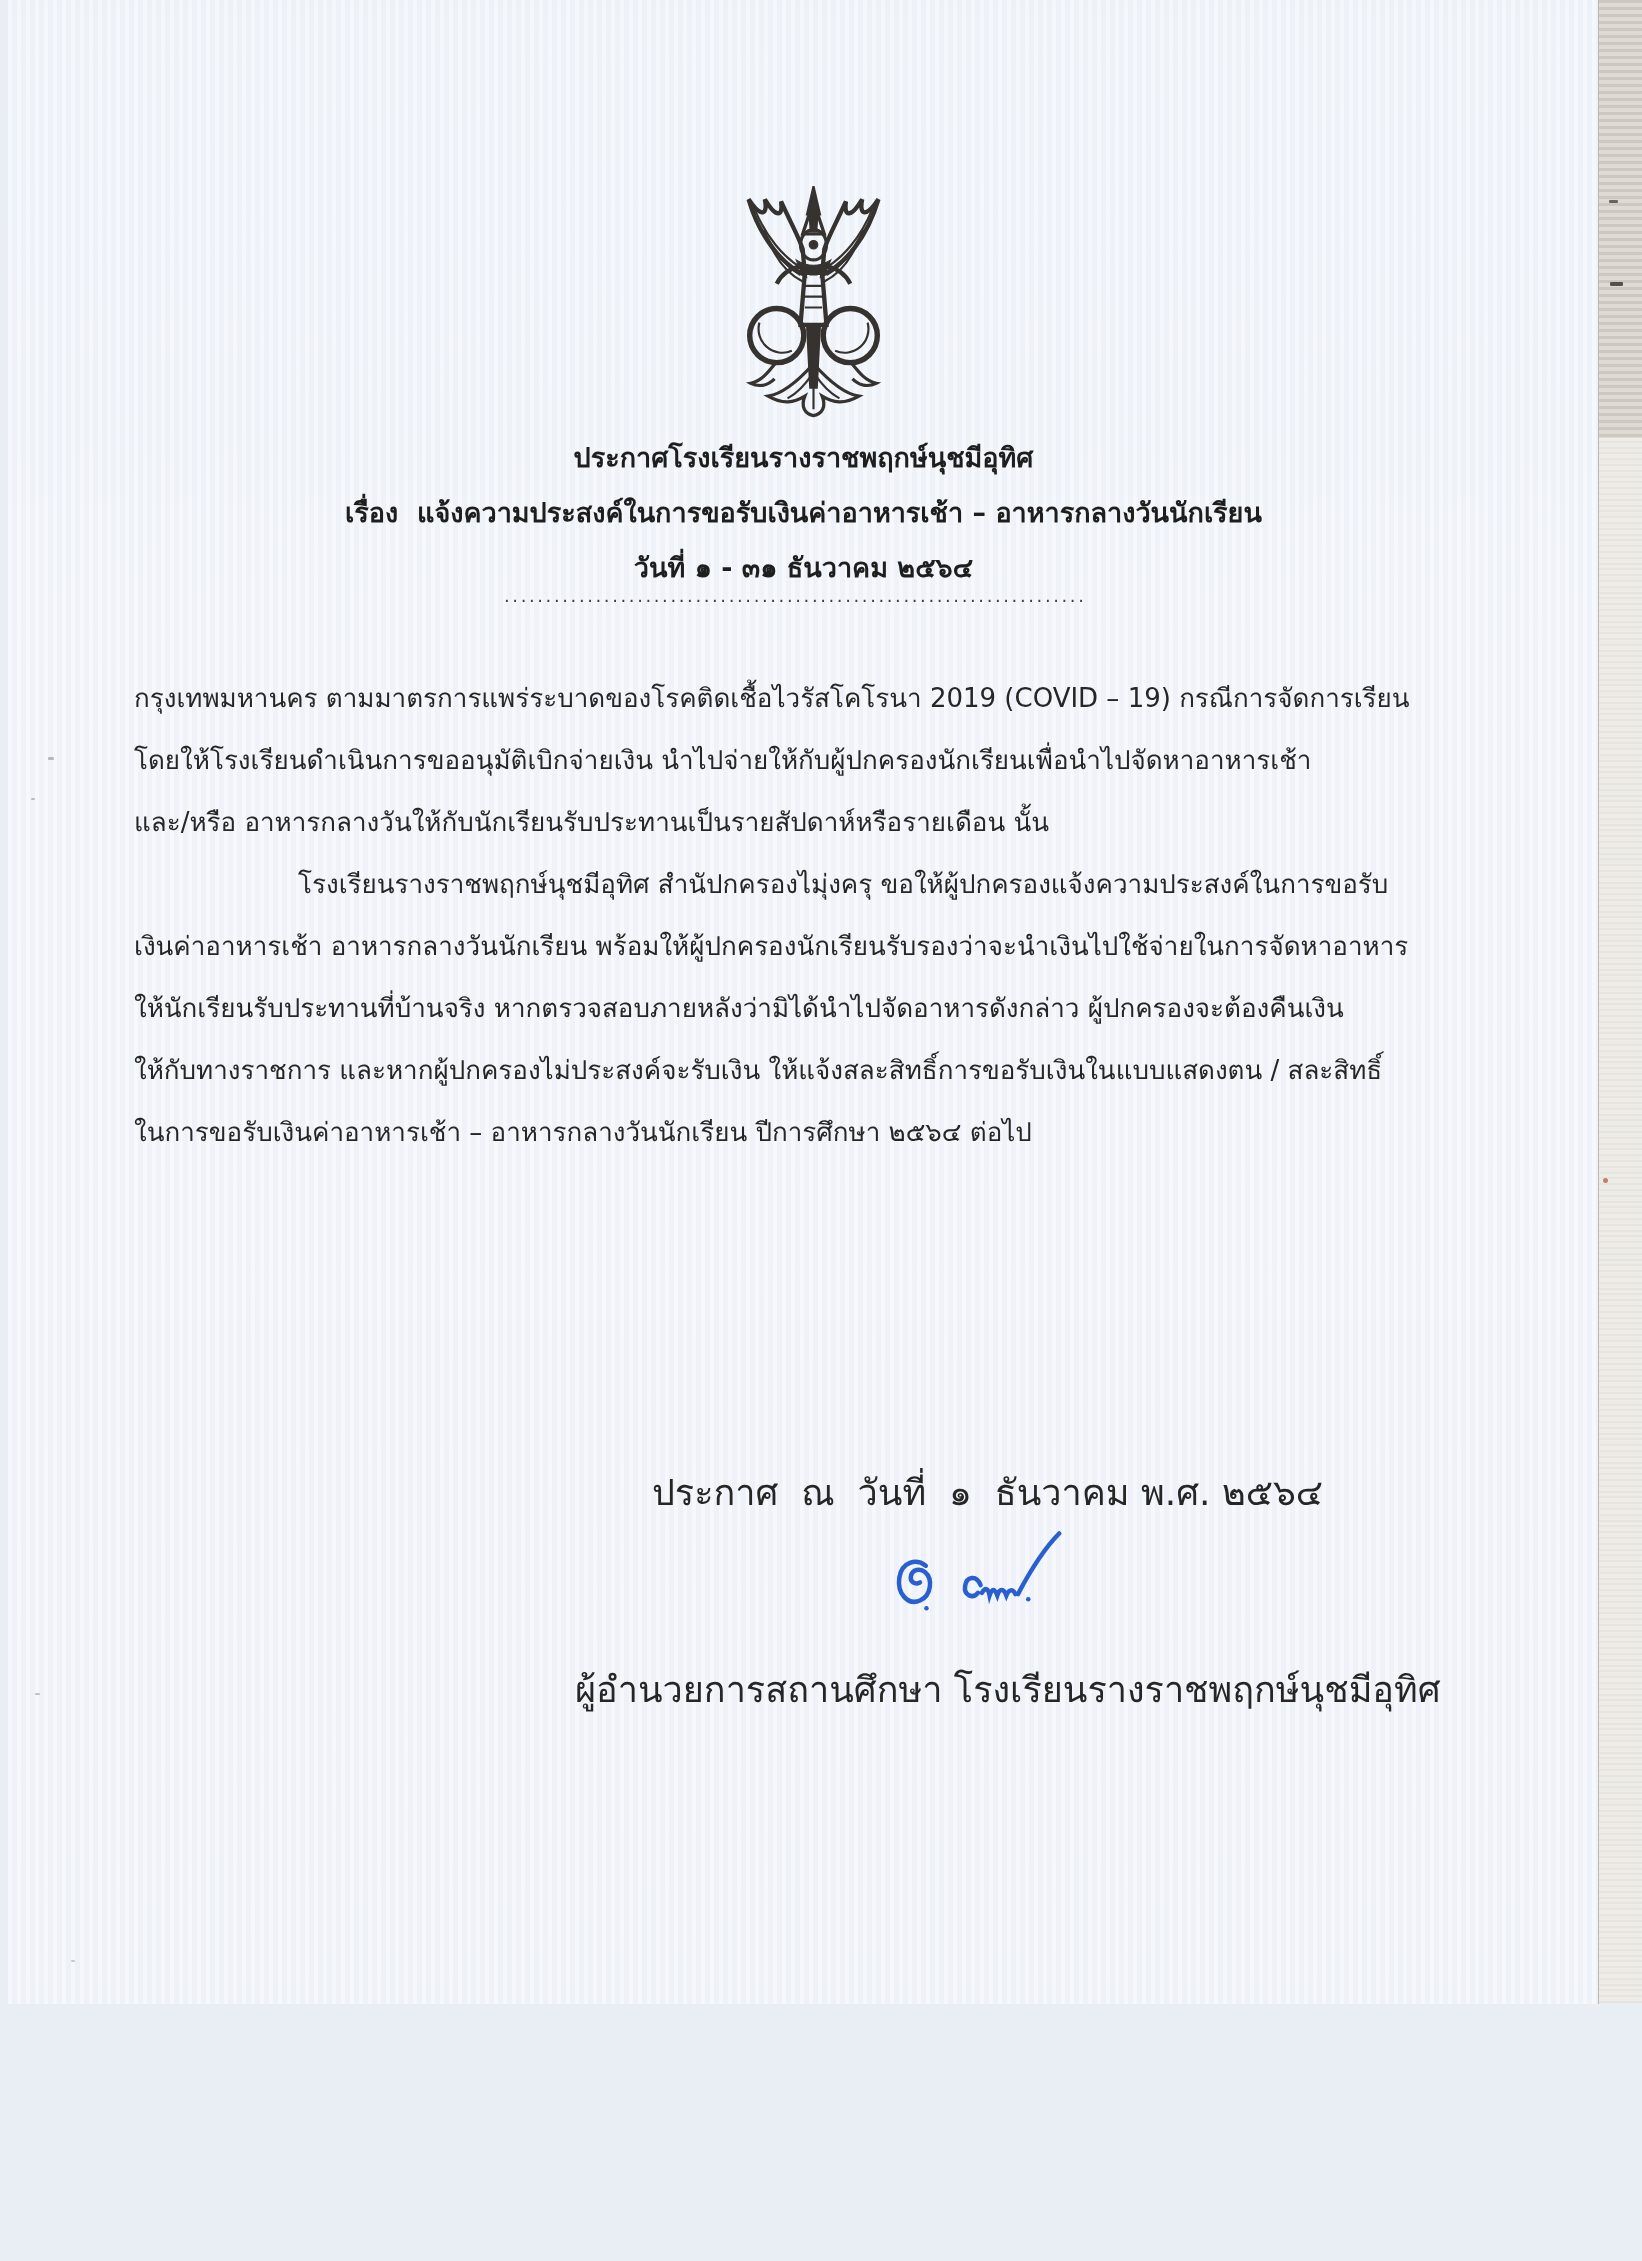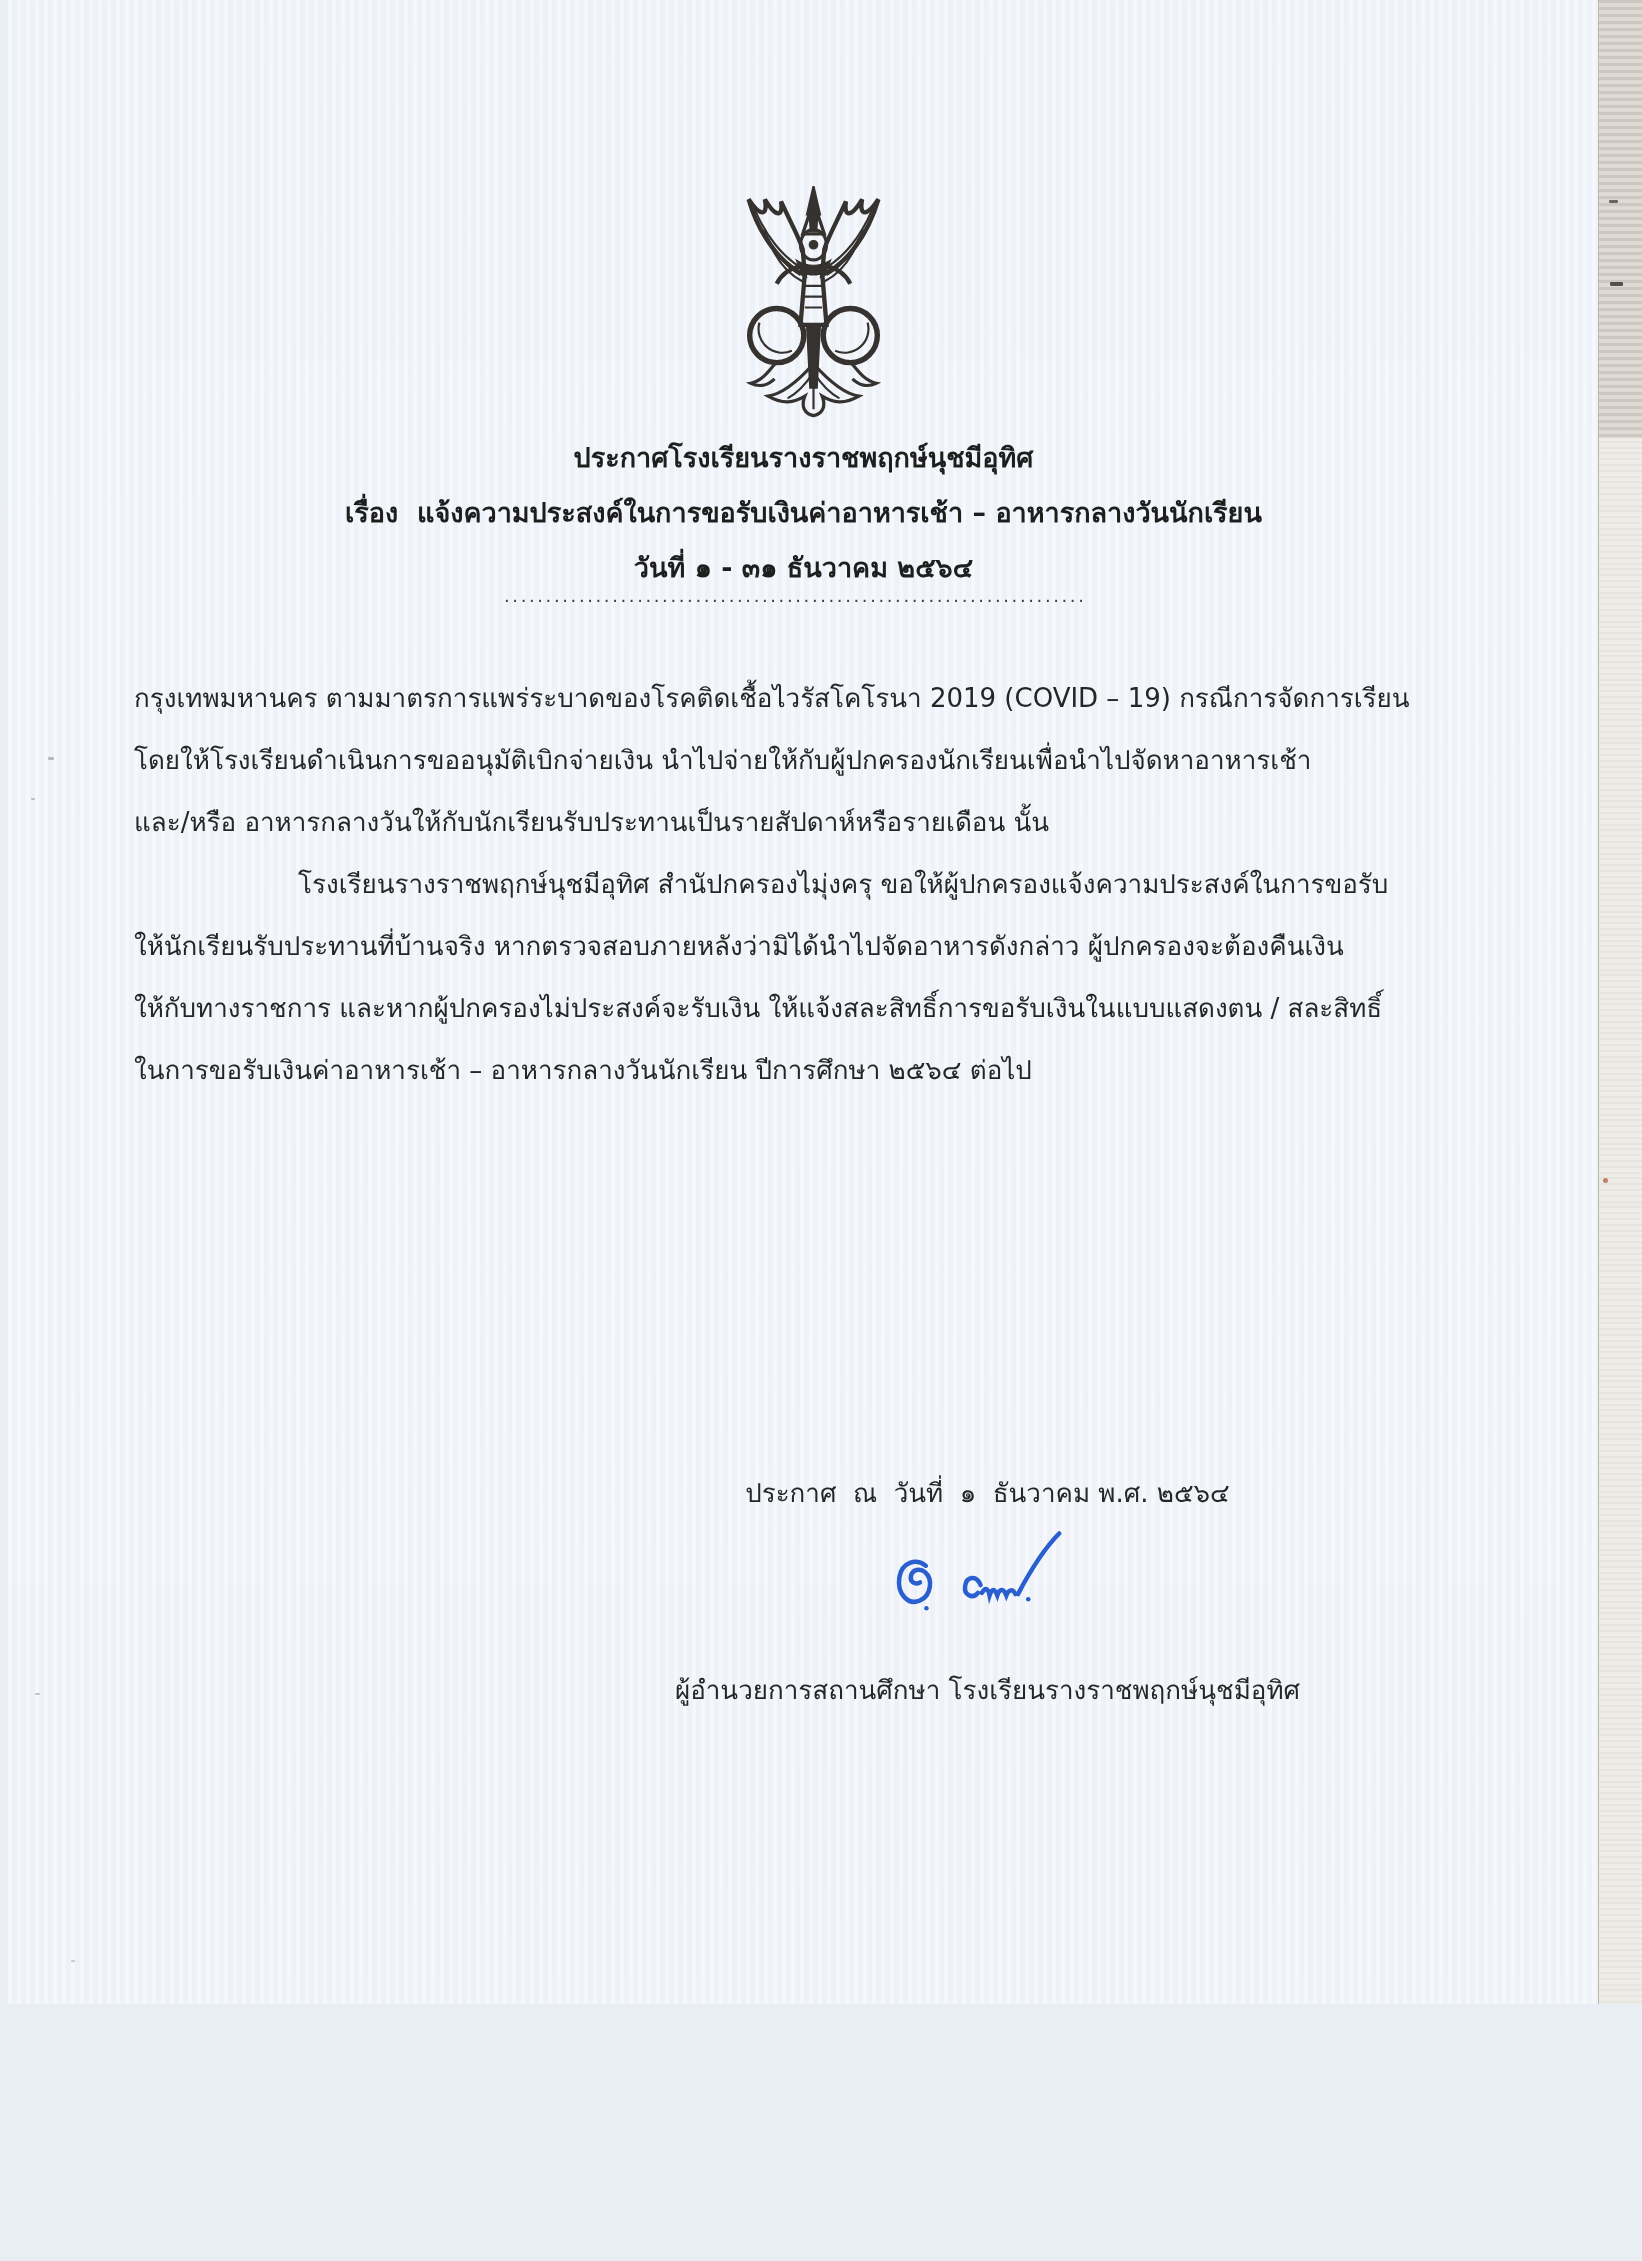--- a/index.html
+++ b/index.html
@@ -46,21 +46,21 @@
     text-align:left;line-height:26px;
   }
   .doc-body{
     position:absolute;left:126px;top:667px;width:1353px;
     font-size:26px;color:#262626;
   }
   .b-line{line-height:62px;white-space:nowrap;}
   .b-line.indent{padding-left:164px;}
   .closing{
     position:absolute;left:567px;top:1464px;width:825px;
-    font-size:26px;color:#262626;text-align:center;
+    font-size:36px;color:#262626;text-align:center;
   }
   .date-line{line-height:58px;white-space:pre;}
   .sig-wrap{height:139px;position:relative;}
   .sig-wrap svg{position:absolute;left:296px;top:5.2px;}
   .sig-name{line-height:58px;margin-top:24.5px;white-space:pre;}
   .sig-title{line-height:58px;white-space:pre;}
 </style>
 </head>
 <body>
 
@@ -129,20 +129,21 @@
     <div class="title-line">วันที่ ๑ - ๓๑ ธันวาคม ๒๕๖๔</div>
   </div>
 
   <div class="divider">......................................................................</div>
 
   <div class="doc-body">
     <div class="b-line">กรุงเทพมหานคร ตามมาตรการแพร่ระบาดของโรคติดเชื้อไวรัสโคโรนา 2019 (COVID – 19) กรณีการจัดการเรียน</div>
     <div class="b-line">โดยให้โรงเรียนดำเนินการขออนุมัติเบิกจ่ายเงิน นำไปจ่ายให้กับผู้ปกครองนักเรียนเพื่อนำไปจัดหาอาหารเช้า</div>
     <div class="b-line">และ/หรือ อาหารกลางวันให้กับนักเรียนรับประทานเป็นรายสัปดาห์หรือรายเดือน นั้น</div>
     <div class="b-line indent">โรงเรียนรางราชพฤกษ์นุชมีอุทิศ สำนัปกครองไมุ่งครุ ขอให้ผู้ปกครองแจ้งความประสงค์ในการขอรับ</div>
+    <div class="b-line">เงินค่าอาหารเช้า อาหารกลางวันนักเรียน พร้อมให้ผู้ปกครองนักเรียนรับรองว่าจะนำเงินไปใช้จ่ายในการจัดหาอาหาร</div>
     <div class="b-line">ให้นักเรียนรับประทานที่บ้านจริง หากตรวจสอบภายหลังว่ามิได้นำไปจัดอาหารดังกล่าว ผู้ปกครองจะต้องคืนเงิน</div>
     <div class="b-line">ให้กับทางราชการ และหากผู้ปกครองไม่ประสงค์จะรับเงิน ให้แจ้งสละสิทธิ์การขอรับเงินในแบบแสดงตน / สละสิทธิ์</div>
     <div class="b-line">ในการขอรับเงินค่าอาหารเช้า – อาหารกลางวันนักเรียน ปีการศึกษา ๒๕๖๔ ต่อไป</div>
   </div>
 
   <div class="closing">
     <div class="date-line">ประกาศ  ณ  วันที่  ๑  ธันวาคม พ.ศ. ๒๕๖๔</div>
     <div class="sig-wrap">
       <svg width="232" height="129" viewBox="0 0 360 200" aria-hidden="true">
         <g fill="none" stroke="#2a5fd0" stroke-width="7" stroke-linecap="round">

